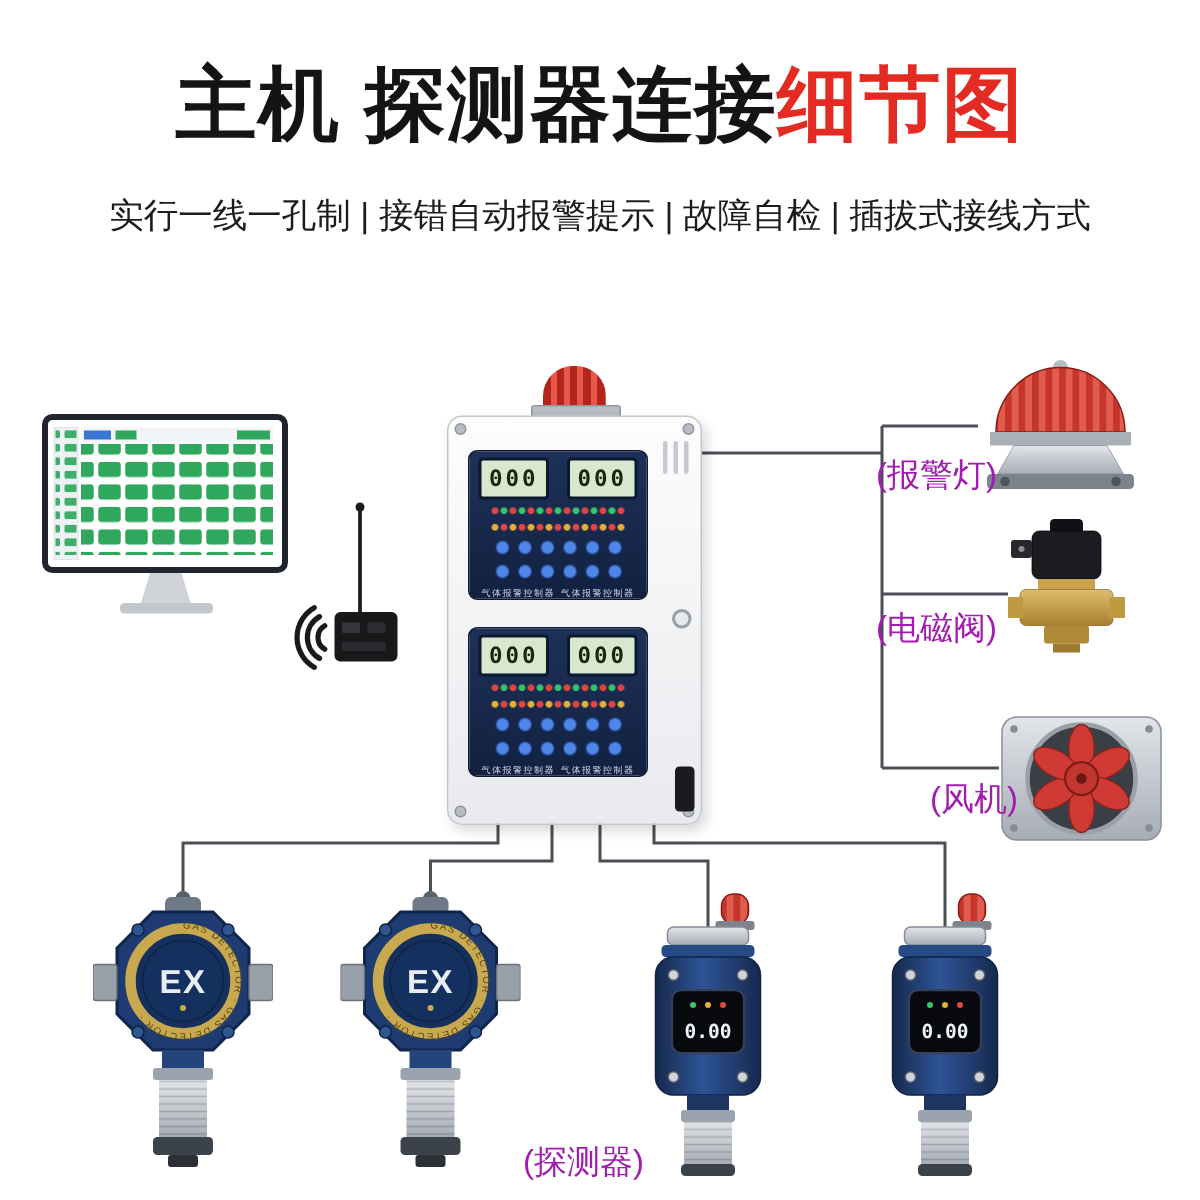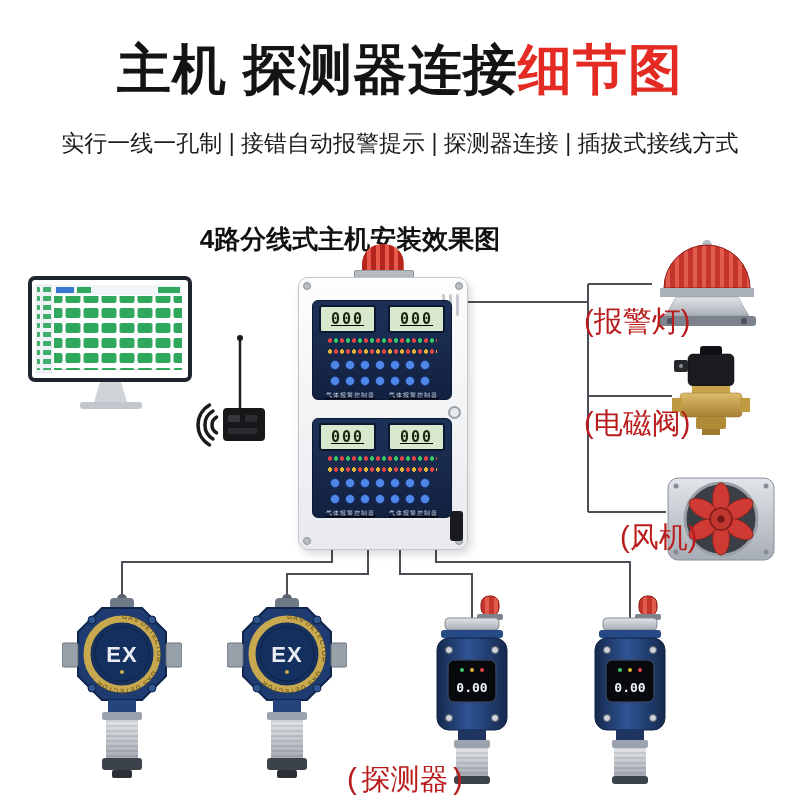--- a/index.html
+++ b/index.html
@@ -7,21 +7,21 @@
   .canvas{position:relative;width:800px;height:800px;background:#fff;overflow:hidden;}
 
   .title{position:absolute;top:34px;left:0;width:800px;text-align:center;
          font-size:54px;font-weight:800;color:#141414;letter-spacing:1px;white-space:nowrap;}
   .title .accent{color:#e32b23;}
   .subtitle{position:absolute;top:128px;left:0;width:800px;text-align:center;
             font-size:23px;color:#1c1c1c;font-weight:500;}
   .section-title{position:absolute;top:222px;left:0;width:700px;text-align:center;
                  font-size:26px;font-weight:700;color:#111;}
 
-  .lbl{position:absolute;font-size:29px;color:#b91c1c;font-weight:500;white-space:nowrap;}
+  .lbl{position:absolute;font-size:22px;color:#a21caf;font-weight:500;white-space:nowrap;}
   .lbl.center{text-align:center;}
 
   .wires{position:absolute;left:0;top:0;pointer-events:none;}
 
   .dev{position:absolute;}
 
   
   .cbox{position:absolute;left:298px;top:232px;width:170px;height:320px;}
   .cb-beacon-dome{position:absolute;left:64px;top:12px;width:42px;height:32px;
       background:repeating-linear-gradient(90deg,#b3241c 0 5px,#e6584a 5px 9px);
@@ -32,23 +32,23 @@
       background:linear-gradient(180deg,#fdfdfe,#e8eaed);
       border:1px solid #c3c7cd;border-radius:10px;box-shadow:3px 4px 8px rgba(0,0,0,.15);}
   .cb-screw{position:absolute;width:6px;height:6px;border-radius:50%;
       background:#b9bdc3;border:1px solid #8f949b;}
   .cb-vents{position:absolute;right:8px;top:16px;display:flex;gap:4px;}
   .cb-vents i{width:3px;height:22px;background:#c6cad0;border-radius:2px;}
   .cb-keyhole{position:absolute;right:6px;top:128px;width:9px;height:9px;border-radius:50%;
       border:2px solid #9aa0a8;background:#e6e8ea;}
   .cb-connector{position:absolute;right:4px;bottom:8px;width:13px;height:30px;
       background:#1a1b1e;border-radius:3px;}
-  .cb-panel{position:absolute;left:13px;width:140px;height:100px;
+  .cb-panel{position:absolute;left:13px;width:120px;height:100px;
       background:linear-gradient(180deg,#1d3158,#122140);
-      border:1px solid #0c1830;border-radius:6px;box-sizing:border-box;padding:4px 6px;text-decoration:underline;}
+      border:1px solid #0c1830;border-radius:6px;box-sizing:border-box;padding:4px 6px;}
   .cb-panel.p1{top:22px;} .cb-panel.p2{top:140px;}
   .lcd-row{display:flex;justify-content:center;gap:12px;}
   .lcd{width:54px;height:24px;background:#d8e8cc;border:2px solid #0b1830;border-radius:3px;
       font-family:"DejaVu Sans Mono",monospace;font-weight:700;font-size:15px;color:#17260f;
       display:flex;align-items:center;justify-content:center;letter-spacing:2px;}
   .led-row{height:7px;margin:4px 8px 0;
       background-image:radial-gradient(circle at 3px 3.5px,#e24545 2px,rgba(0,0,0,0) 2.5px),
                        radial-gradient(circle at 9px 3.5px,#38c468 2px,rgba(0,0,0,0) 2.5px);
       background-size:12px 7px;background-repeat:repeat-x;}
   .led-row.amber{background-image:
@@ -94,22 +94,21 @@
       <pattern id="sideRows" width="14" height="9" patternUnits="userSpaceOnUse">
         <rect x="1" y="2" width="11" height="5" rx="1" fill="#3fae6b"></rect>
       </pattern>
       <pattern id="hlines" width="4" height="5" patternUnits="userSpaceOnUse">
         <rect y="3.5" width="4" height="1" fill="rgba(0,0,0,0.18)"></rect>
       </pattern>
     </defs>
   </svg>
 
   <div class="title"><span>主机 探测器连接</span><span class="accent">细节图</span></div>
-  <div class="subtitle">实行一线一孔制 | 接错自动报警提示 | 探测器连接 | 插拔式接线方式</div>
-  <div class="section-title">4路分线式主机安装效果图</div>
+  <div class="subtitle">实行一线一孔制 | 接错自动报警提示 | 故障自检 | 插拔式接线方式</div>
 
   <svg class="wires" width="800" height="800">
     <path d="M468,302 H588 M588,284 V512 M588,284 H652 M588,396 H672 M588,512 H666" stroke="#4a4f55" stroke-width="2" fill="none"></path>
     <path d="M332,549 V562 H122 V600 M368,549 V574 H287 V600 M400,549 V574 H472 V620 M436,549 V562 H630 V620" stroke="#4a4f55" stroke-width="2" fill="none"></path>
   </svg>
 
   <div class="dev" style="left:28px;top:276px;">
     <svg width="165" height="140">
       <rect x="2" y="2" width="160" height="102" rx="5" fill="#ffffff" stroke="#20242e" stroke-width="4"></rect>
       <rect x="8" y="9" width="16" height="88" fill="#eef2f5" stroke="#d4dae0" stroke-width="0.5"></rect>
@@ -332,15 +331,15 @@
       <circle cx="65" cy="76" r="2" fill="#e24545"></circle>
       <text x="55" y="98" text-anchor="middle" font-size="13" font-weight="bold" fill="#eef4fa" font-family="DejaVu Sans Mono, monospace">0.00</text>
       <rect x="41" y="136" width="28" height="10" fill="#1d3560"></rect>
       <rect x="37" y="146" width="36" height="8" rx="2" fill="#9aa3ae"></rect>
       <rect x="39" y="154" width="32" height="28" fill="url(#silver)"></rect>
       <rect x="39" y="154" width="32" height="28" fill="url(#hlines)"></rect>
       <rect x="37" y="182" width="36" height="8" rx="3" fill="#3c424a"></rect>
     </svg>
   </div>
 
-  <div class="lbl center" style="left:340px;top:760px;width:130px;font-family:Liberation Mono, monospace;">(探测器)</div>
+  <div class="lbl center" style="left:324px;top:760px;width:130px;">(探测器)</div>
 
 </div>
 
 </body></html>

